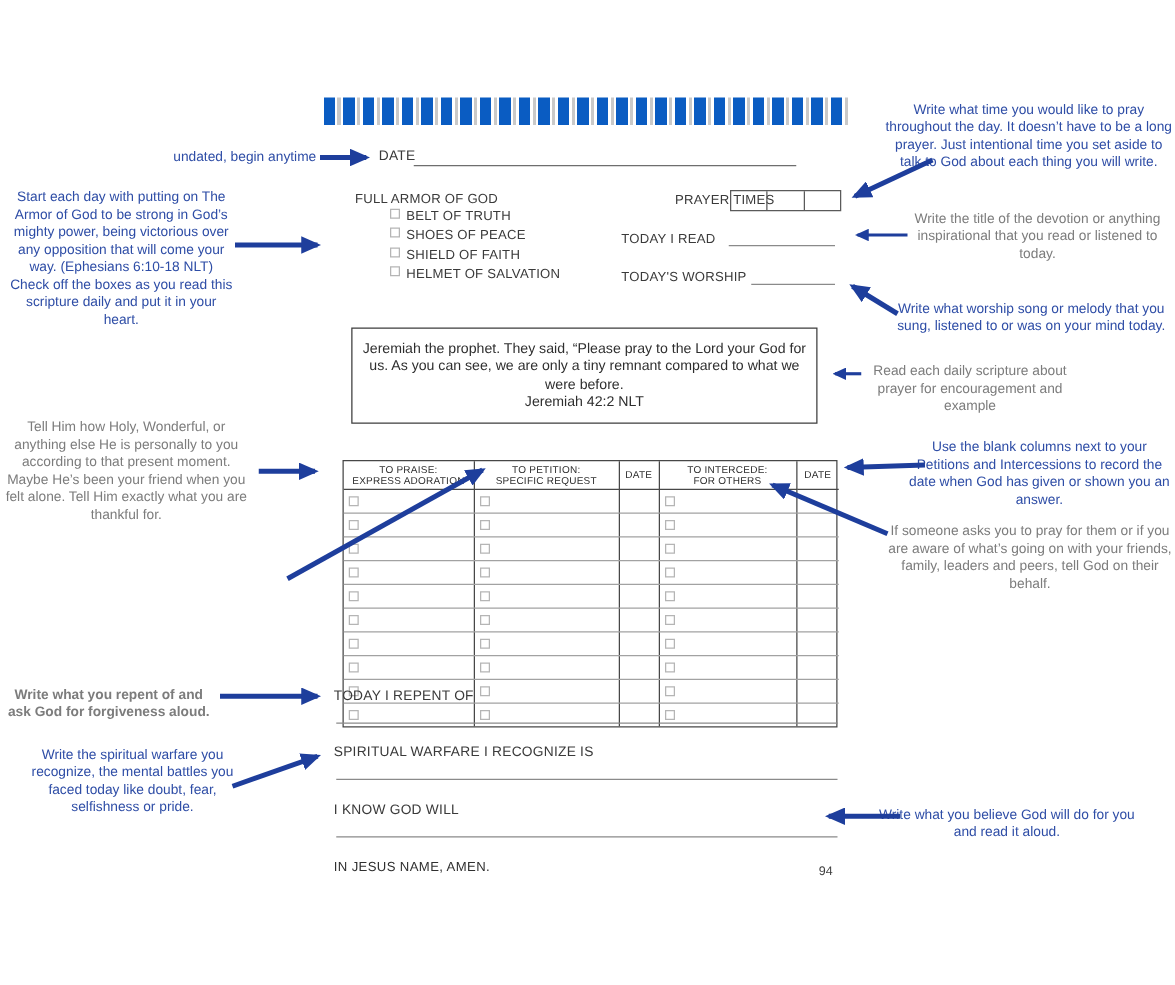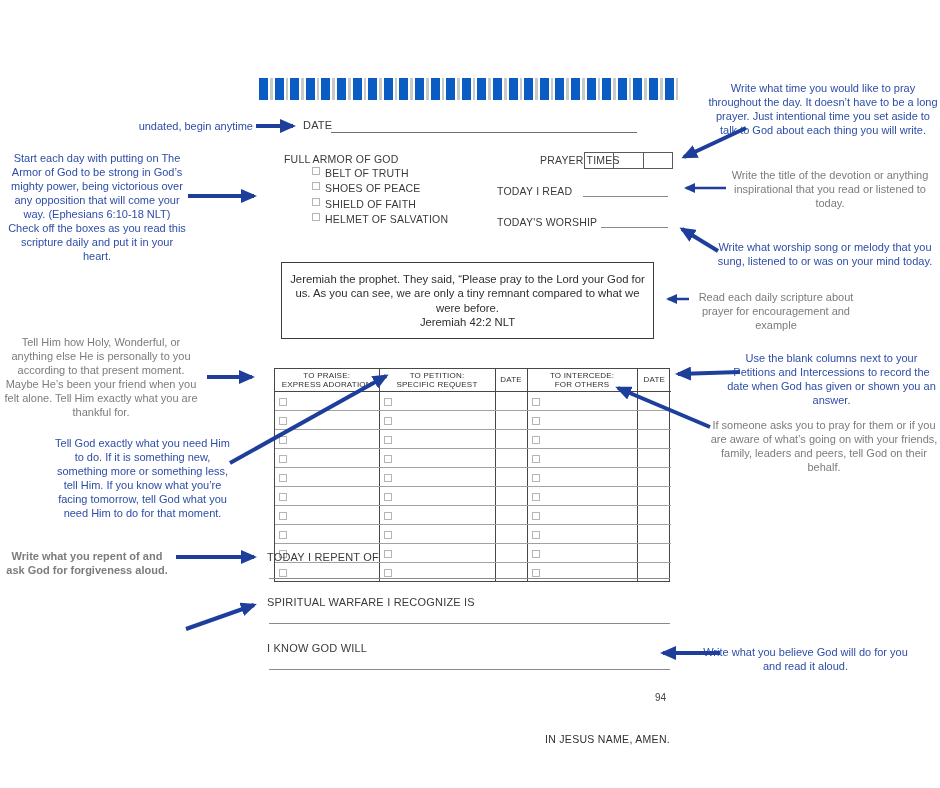--- a/index.html
+++ b/index.html
@@ -50,40 +50,40 @@
   }
   .ptable th:last-child{border-right:none;}
   .ptable td{
     border-right:1px solid #474747;border-bottom:1px solid #a2a2a2;
     height:13.6px;padding:0 0 0 4px;vertical-align:middle;overflow:hidden;
   }
   .ptable td:last-child{border-right:none;}
   .ptable tr:last-child td{border-bottom:none;}
   .ptable td .cb{margin-right:0;vertical-align:middle;}
   
-  .closing{position:absolute;left:267px;top:688px;width:403px;text-align:right;font-size:10.5px;color:#2f2f2f;letter-spacing:.3px;margin-top:45px;}
+  .closing{position:absolute;left:267px;top:688px;width:403px;text-align:left;font-size:10.5px;color:#2f2f2f;letter-spacing:.3px;}
   .pagenum{position:absolute;left:655px;top:692px;font-size:10px;color:#3f3f3f;}
   
   .arrows{position:absolute;left:0;top:0;pointer-events:none;}
   .arrows line{stroke:var(--arrow-blue,#1e3e9c);stroke-width:4;}
   .arrows line.thin{stroke-width:2.5;}
   .arrows .ah-fill{fill:var(--arrow-blue,#1e3e9c);}
 </style>
 </head>
 <body>
 
 <div class="canvas">
 
   <div class="banner"></div>
 
   <div class="ann blue right" style="left:138px;top:119px;width:115px;">undated, begin anytime</div>
   <div class="ann blue" style="left:8px;top:151px;width:178px;">Start each day with putting on The Armor of God to be strong in God’s mighty power, being victorious over any opposition that will come your way. (Ephesians 6:10-18 NLT) Check off the boxes as you read this scripture daily and put it in your heart.</div>
   <div class="ann gray" style="left:4px;top:335px;width:194px;">Tell Him how Holy, Wonderful, or anything else He is personally to you according to that present moment. Maybe He’s been your friend when you felt alone. Tell Him exactly what you are thankful for.</div>
-  <div class="ann blue" style="left:50px;top:436px;width:185px;">Tell God exactly what you need Him to do. If it is something new, something more or something less, tell Him. If you know what you’re facing tomorrow, tell God what you need Him to do for that moment.</div>
   <div class="ann gray" style="left:2px;top:549px;width:170px;font-weight:bold;">Write what you repent of and ask God for forgiveness aloud.</div>
+  <div class="ann blue" style="left:20px;top:597px;width:172px;">Write the spiritual warfare you recognize, the mental battles you faced today like doubt, fear, selfishness or pride.</div>
 
   <div class="ann blue" style="left:708px;top:81px;width:230px;">Write what time you would like to pray throughout the day. It doesn’t have to be a long prayer. Just intentional time you set aside to talk to God about each thing you will write.</div>
   <div class="ann gray" style="left:722px;top:168px;width:216px;">Write the title of the devotion or anything inspirational that you read or listened to today.</div>
   <div class="ann blue" style="left:712px;top:240px;width:226px;">Write what worship song or melody that you sung, listened to or was on your mind today.</div>
   <div class="ann gray" style="left:690px;top:290px;width:172px;">Read each daily scripture about prayer for encouragement and example</div>
   <div class="ann blue" style="left:725px;top:351px;width:213px;">Use the blank columns next to your Petitions and Intercessions to record the date when God has given or shown you an answer.</div>
   <div class="ann gray" style="left:710px;top:418px;width:228px;">If someone asks you to pray for them or if you are aware of what’s going on with your friends, family, leaders and peers, tell God on their behalf.</div>
   <div class="ann blue" style="left:698px;top:645px;width:215px;">Write what you believe God will do for you and read it aloud.</div>
 
   <span class="jlabel big" style="left:303px;top:119px;">DATE</span>

